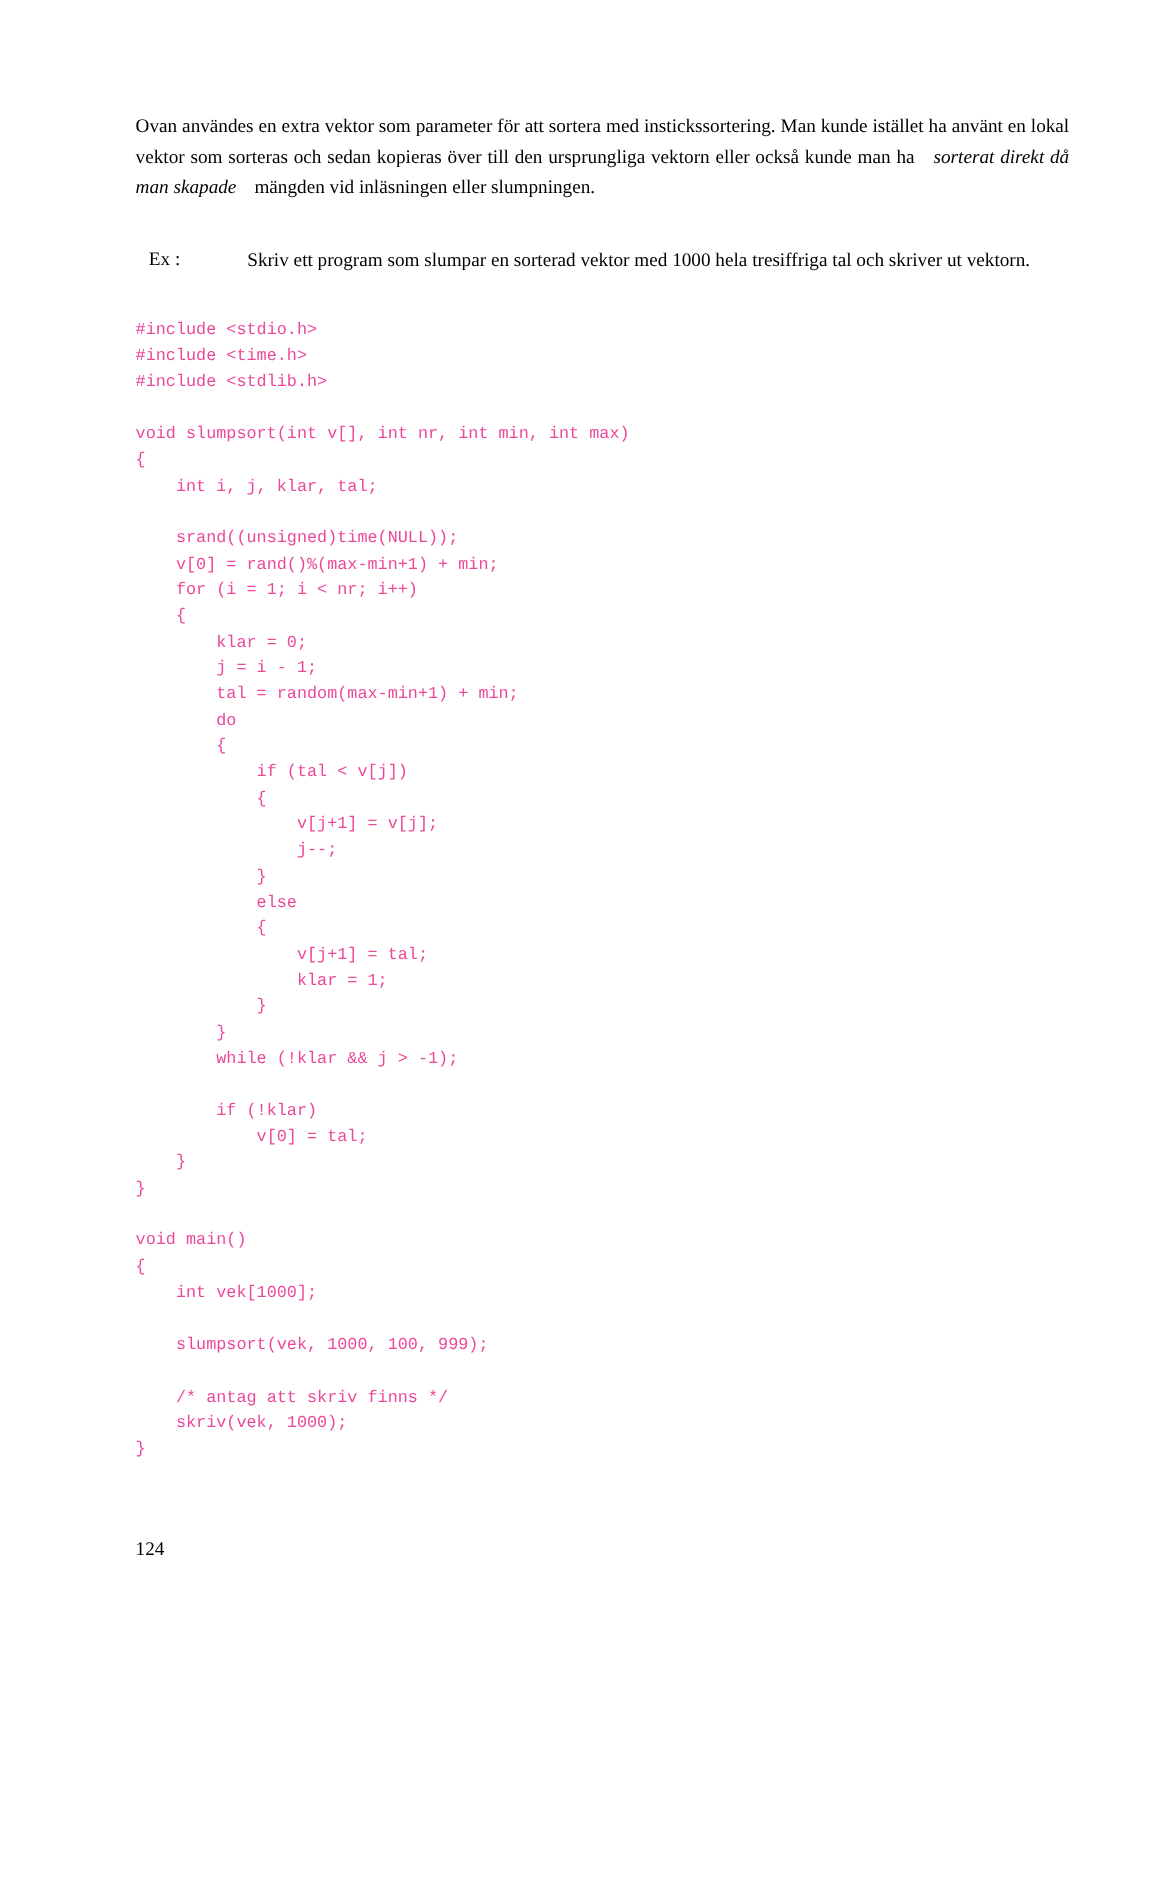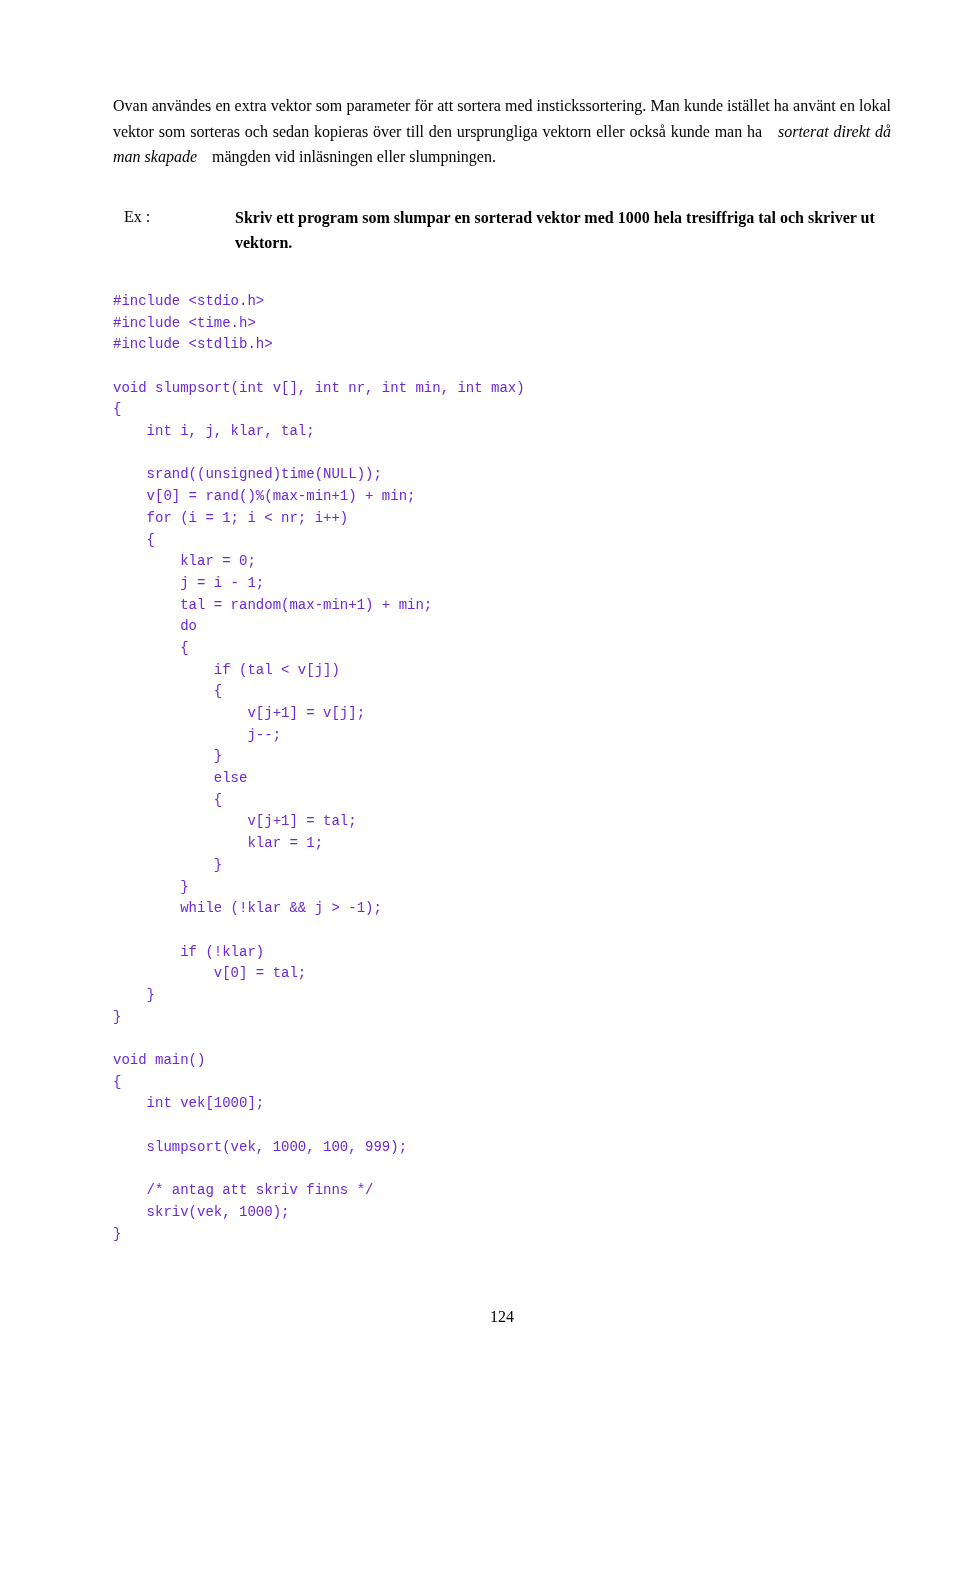--- a/index.html
+++ b/index.html
@@ -33,50 +33,48 @@
 
     .body-text em, .italic {
       font-style: italic;
     }
 
     .example-block {
       display: flex;
       flex-direction: row;
       margin-top: 24px;
       margin-bottom: 20px;
-      gap: 29px;
     }
 
     .example-label {
       font-size: 16px;
       font-weight: normal;
       min-width: 60px;
       padding-right: 10px;
       white-space: nowrap;
     }
 
     .example-text {
       font-size: 16px;
       line-height: 1.6;
-      font-weight: bold;
     }
 
     .code-block {
       font-family: "Courier New", Courier, monospace;
       font-size: 14px;
       line-height: 1.55;
       background: #ffffff;
       margin-top: 24px;
       margin-bottom: 30px;
       white-space: pre;
-      color: #6d28d9;
+      color: #ec4899;
     }
 
     .page-number {
-      text-align: center;
+      text-align: left;
       font-size: 16px;
       margin-top: 60px;
       font-family: "Times New Roman", Times, serif;
     }
   </style>
 </head>
 <body>
 
 <div class="page-content">
 

